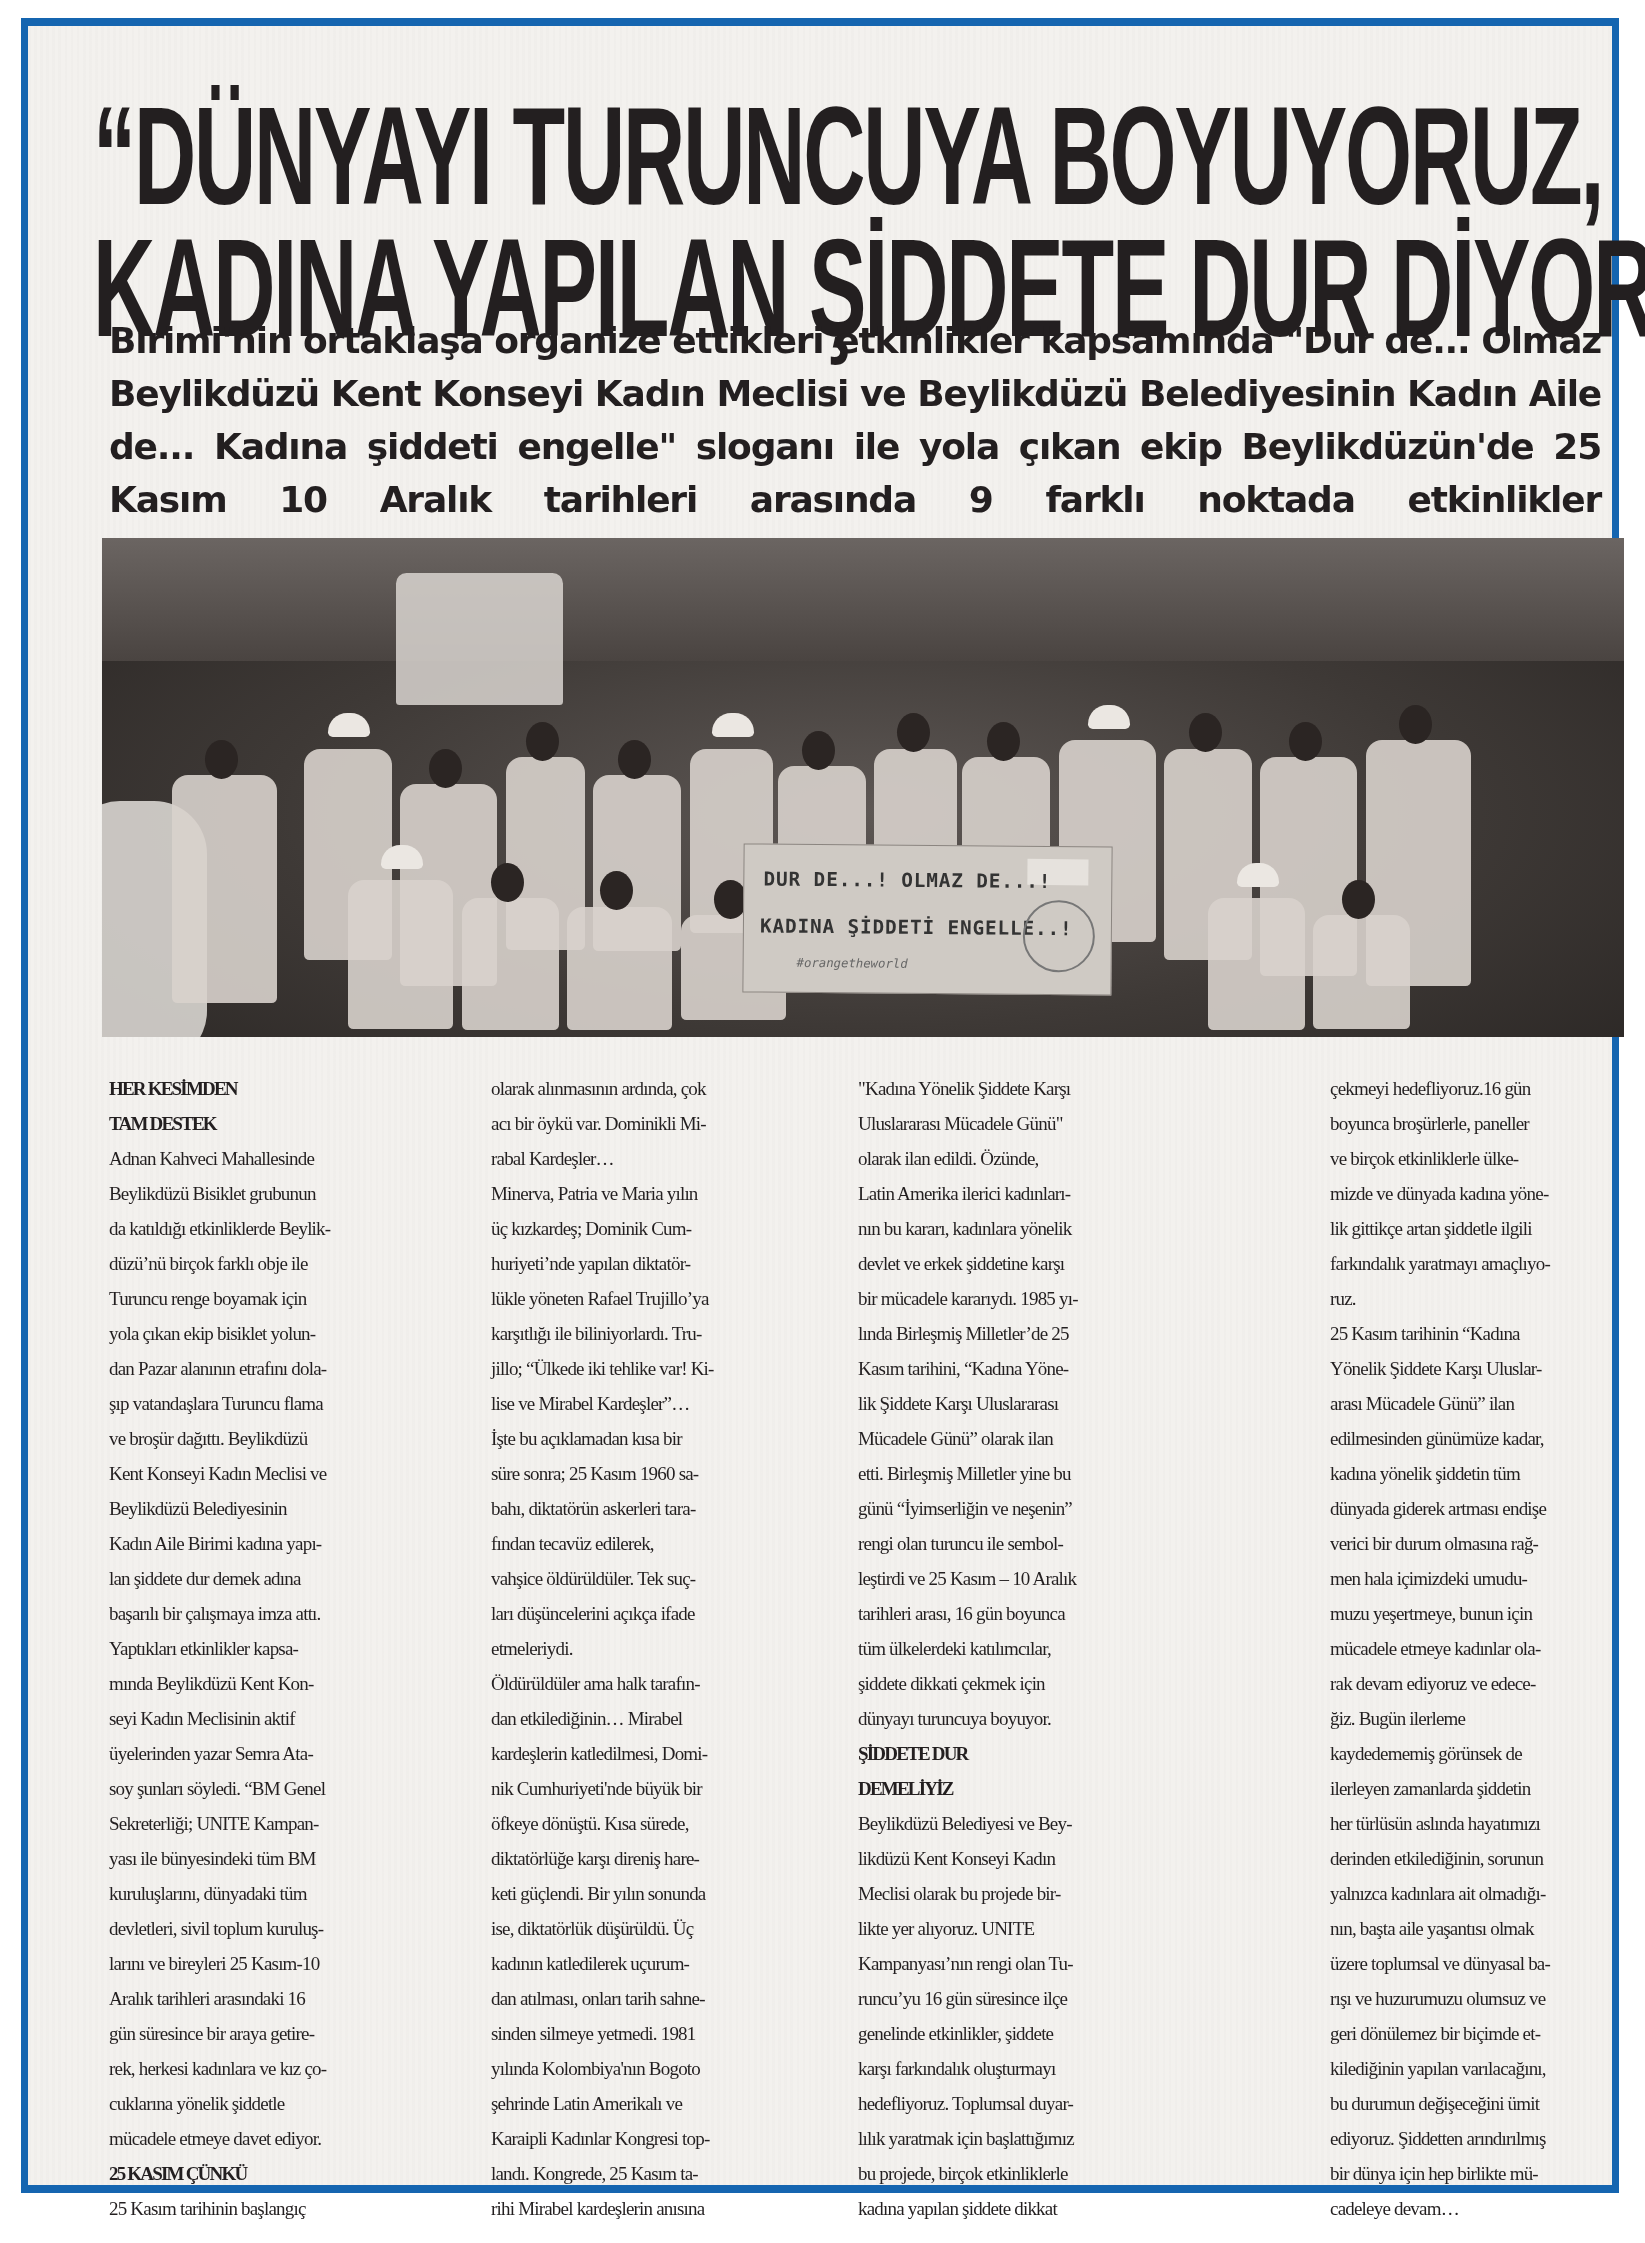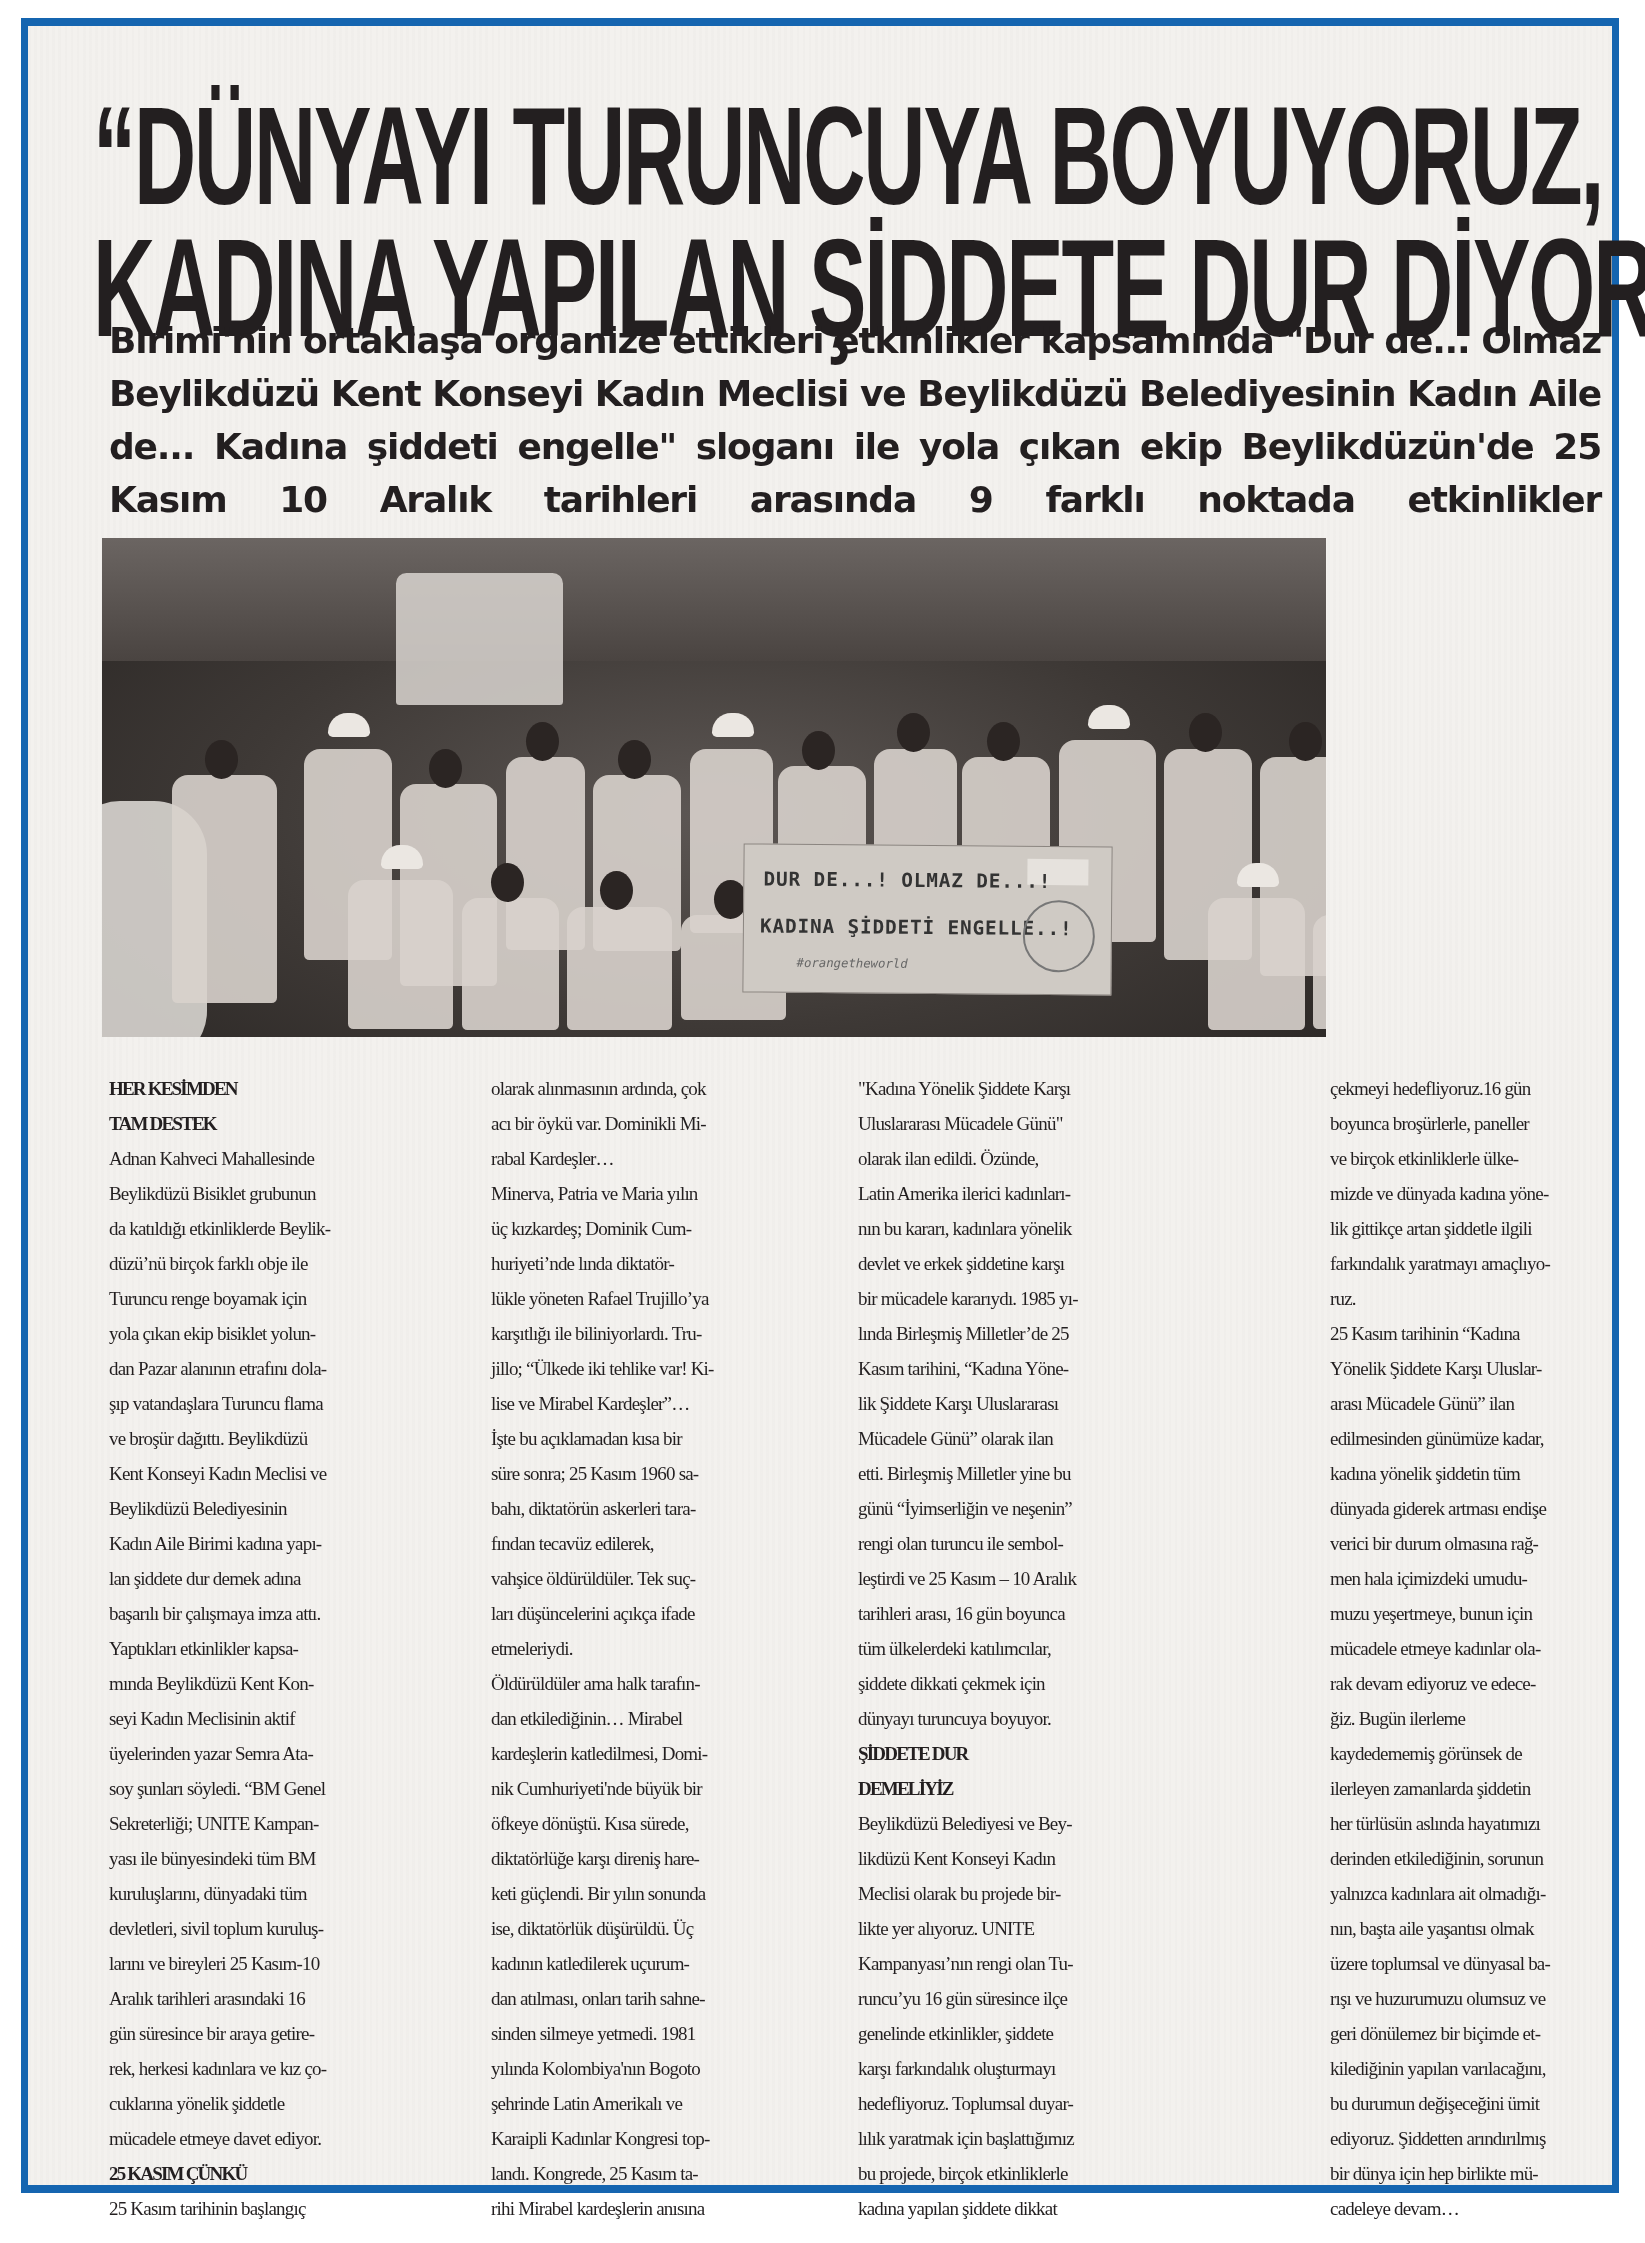--- a/index.html
+++ b/index.html
@@ -26,21 +26,21 @@
   .headline .line1 { width: 2124px; }
   .headline .line2 { width: 2458px; }
   .lede {
     position: absolute; left: 81px; top: 288px; width: 1492px;
     font-family: "DejaVu Sans", sans-serif; font-weight: 700; color: #231f20;
     font-size: 36px; line-height: 53px; letter-spacing: -1.2px;
     text-align: justify; text-align-last: justify;
   }
   .lede span { display: block; }
   .photo {
-    position: absolute; left: 74px; top: 512px; width: 1224px; height: 499px;
+    position: absolute; left: 74px; top: 512px; width: 1522px; height: 499px;
     overflow: hidden;
     background:
       radial-gradient(ellipse at 50% 55%, #5d5754 0%, #3e3936 55%, #2a2624 100%);
   }
   .photo .sky { position: absolute; left: 0; top: 0; width: 100%; height: 123px;
     background: linear-gradient(#6b6562, #4a4441); }
   .photo .van { position: absolute; left: 294px; top: 35px; width: 167px; height: 132px;
     background: #d9d5d0; border-radius: 10.5px 10.5px 3.5px 3.5px; opacity: .85; }
   .photo .car { position: absolute; left: -35px; top: 263px; width: 140px; height: 263px;
     background: #e3dfda; border-radius: 53px; opacity: .85; }
@@ -182,21 +182,21 @@
           <span class="ln">mücadele etmeye davet ediyor.</span>
           <span class="sub">25 KASIM ÇÜNKÜ</span>
           <span class="ln">25 Kasım tarihinin başlangıç</span>
         </div>
       <div class="col col2">
           <span class="ln">olarak alınmasının ardında, çok</span>
           <span class="ln">acı bir öykü var. Dominikli Mi-</span>
           <span class="ln">rabal Kardeşler…</span>
           <span class="ln">Minerva, Patria ve Maria yılın</span>
           <span class="ln">üç kızkardeş;  Dominik Cum-</span>
-          <span class="ln">huriyeti’nde  lında diktatör-</span>
+          <span class="ln">huriyeti’nde  yapılan diktatör-</span>
           <span class="ln">lükle yöneten Rafael Trujillo’ya</span>
           <span class="ln">karşıtlığı ile biliniyorlardı. Tru-</span>
           <span class="ln">jillo; “Ülkede iki tehlike var! Ki-</span>
           <span class="ln">lise ve Mirabel Kardeşler”…</span>
           <span class="ln">İşte bu açıklamadan kısa bir</span>
           <span class="ln">süre sonra; 25 Kasım 1960 sa-</span>
           <span class="ln">bahı, diktatörün askerleri tara-</span>
           <span class="ln">fından tecavüz edilerek,</span>
           <span class="ln">vahşice öldürüldüler.  Tek suç-</span>
           <span class="ln">ları düşüncelerini açıkça ifade</span>

